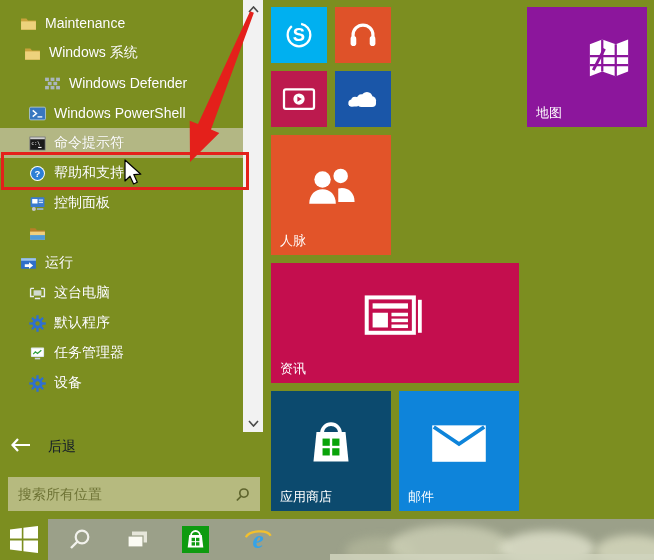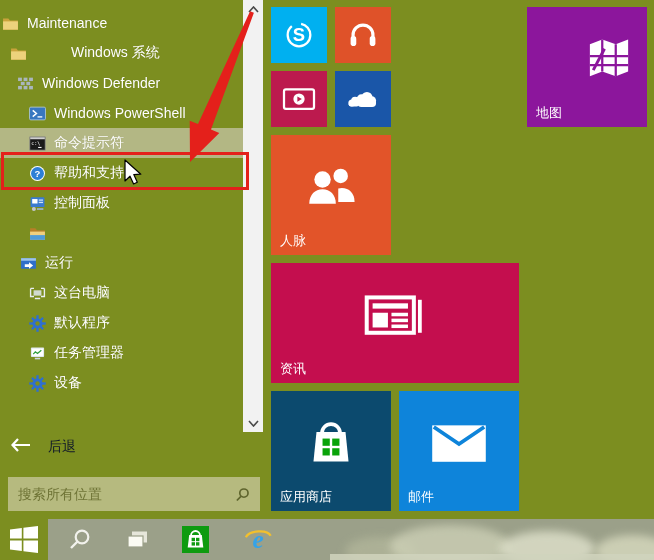--- a/index.html
+++ b/index.html
@@ -46,39 +46,39 @@
   .tb-band{position:absolute;left:330px;bottom:0;width:324px;height:6px;background:#d0d3bd;opacity:.85;}
   .tb-start{position:absolute;left:0;top:0;width:48px;height:41px;background:#7c8e20;display:flex;align-items:center;justify-content:center;}
   .tb-btn{position:absolute;top:0;height:41px;display:flex;align-items:center;justify-content:center;width:34px;}
 </style>
 </head>
 <body>
 
 <div class="screen">
 
   <div class="apps-list">
-      <div class="menu-item" style="padding-left: 2px;">
+      <div class="menu-item" style="padding-left: 20px;">
         <span class="mi-icon">
           <svg viewBox="0 0 16 16">
             <path d="M1 3.2h5l1.5 2H15v8.6H1z" fill="#caa33c"></path>
             <path d="M1 6h14v7.8H1z" fill="#edd27c"></path>
           </svg>
         </span>
         <span class="mi-label">Maintenance</span>
       </div>
-      <div class="menu-item" style="padding-left: 10px; gap: 36px;">
+      <div class="menu-item" style="padding-left: 24px;">
         <span class="mi-icon">
           <svg viewBox="0 0 16 16">
             <path d="M1 3.2h5l1.5 2H15v8.6H1z" fill="#caa33c"></path>
             <path d="M1 6h14v7.8H1z" fill="#edd27c"></path>
           </svg>
         </span>
         <span class="mi-label">Windows 系统</span>
       </div>
-      <div class="menu-item" style="padding-left: 17px;">
+      <div class="menu-item" style="padding-left: 44px;">
         <span class="mi-icon">
           <svg viewBox="0 0 16 16">
             <g fill="#aab6bd">
               <rect x="1" y="2.5" width="3.6" height="3.2"></rect>
               <rect x="6.2" y="2.5" width="3.6" height="3.2"></rect>
               <rect x="11.4" y="2.5" width="3.6" height="3.2"></rect>
               <rect x="3.6" y="6.4" width="3.6" height="3.2"></rect>
               <rect x="8.8" y="6.4" width="3.6" height="3.2"></rect>
               <rect x="1" y="10.3" width="3.6" height="3.2"></rect>
               <rect x="6.2" y="10.3" width="3.6" height="3.2"></rect>

